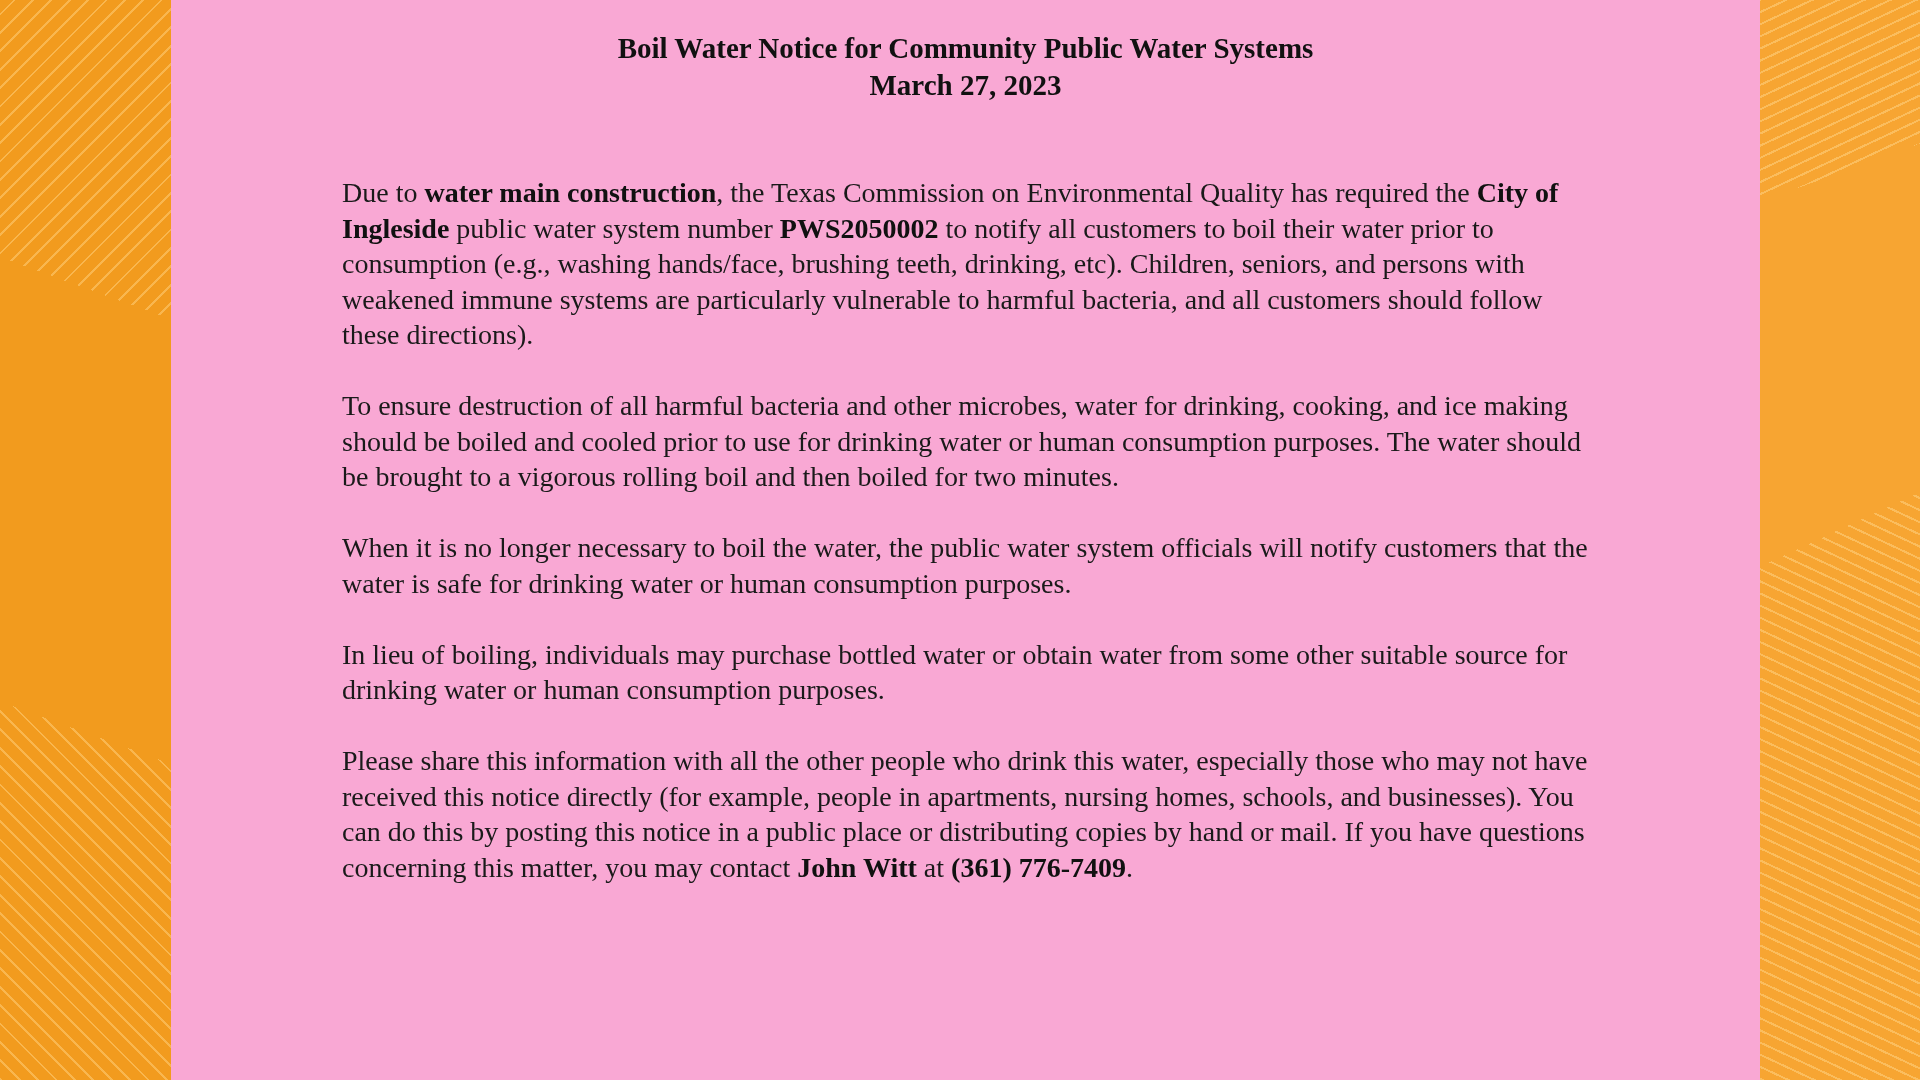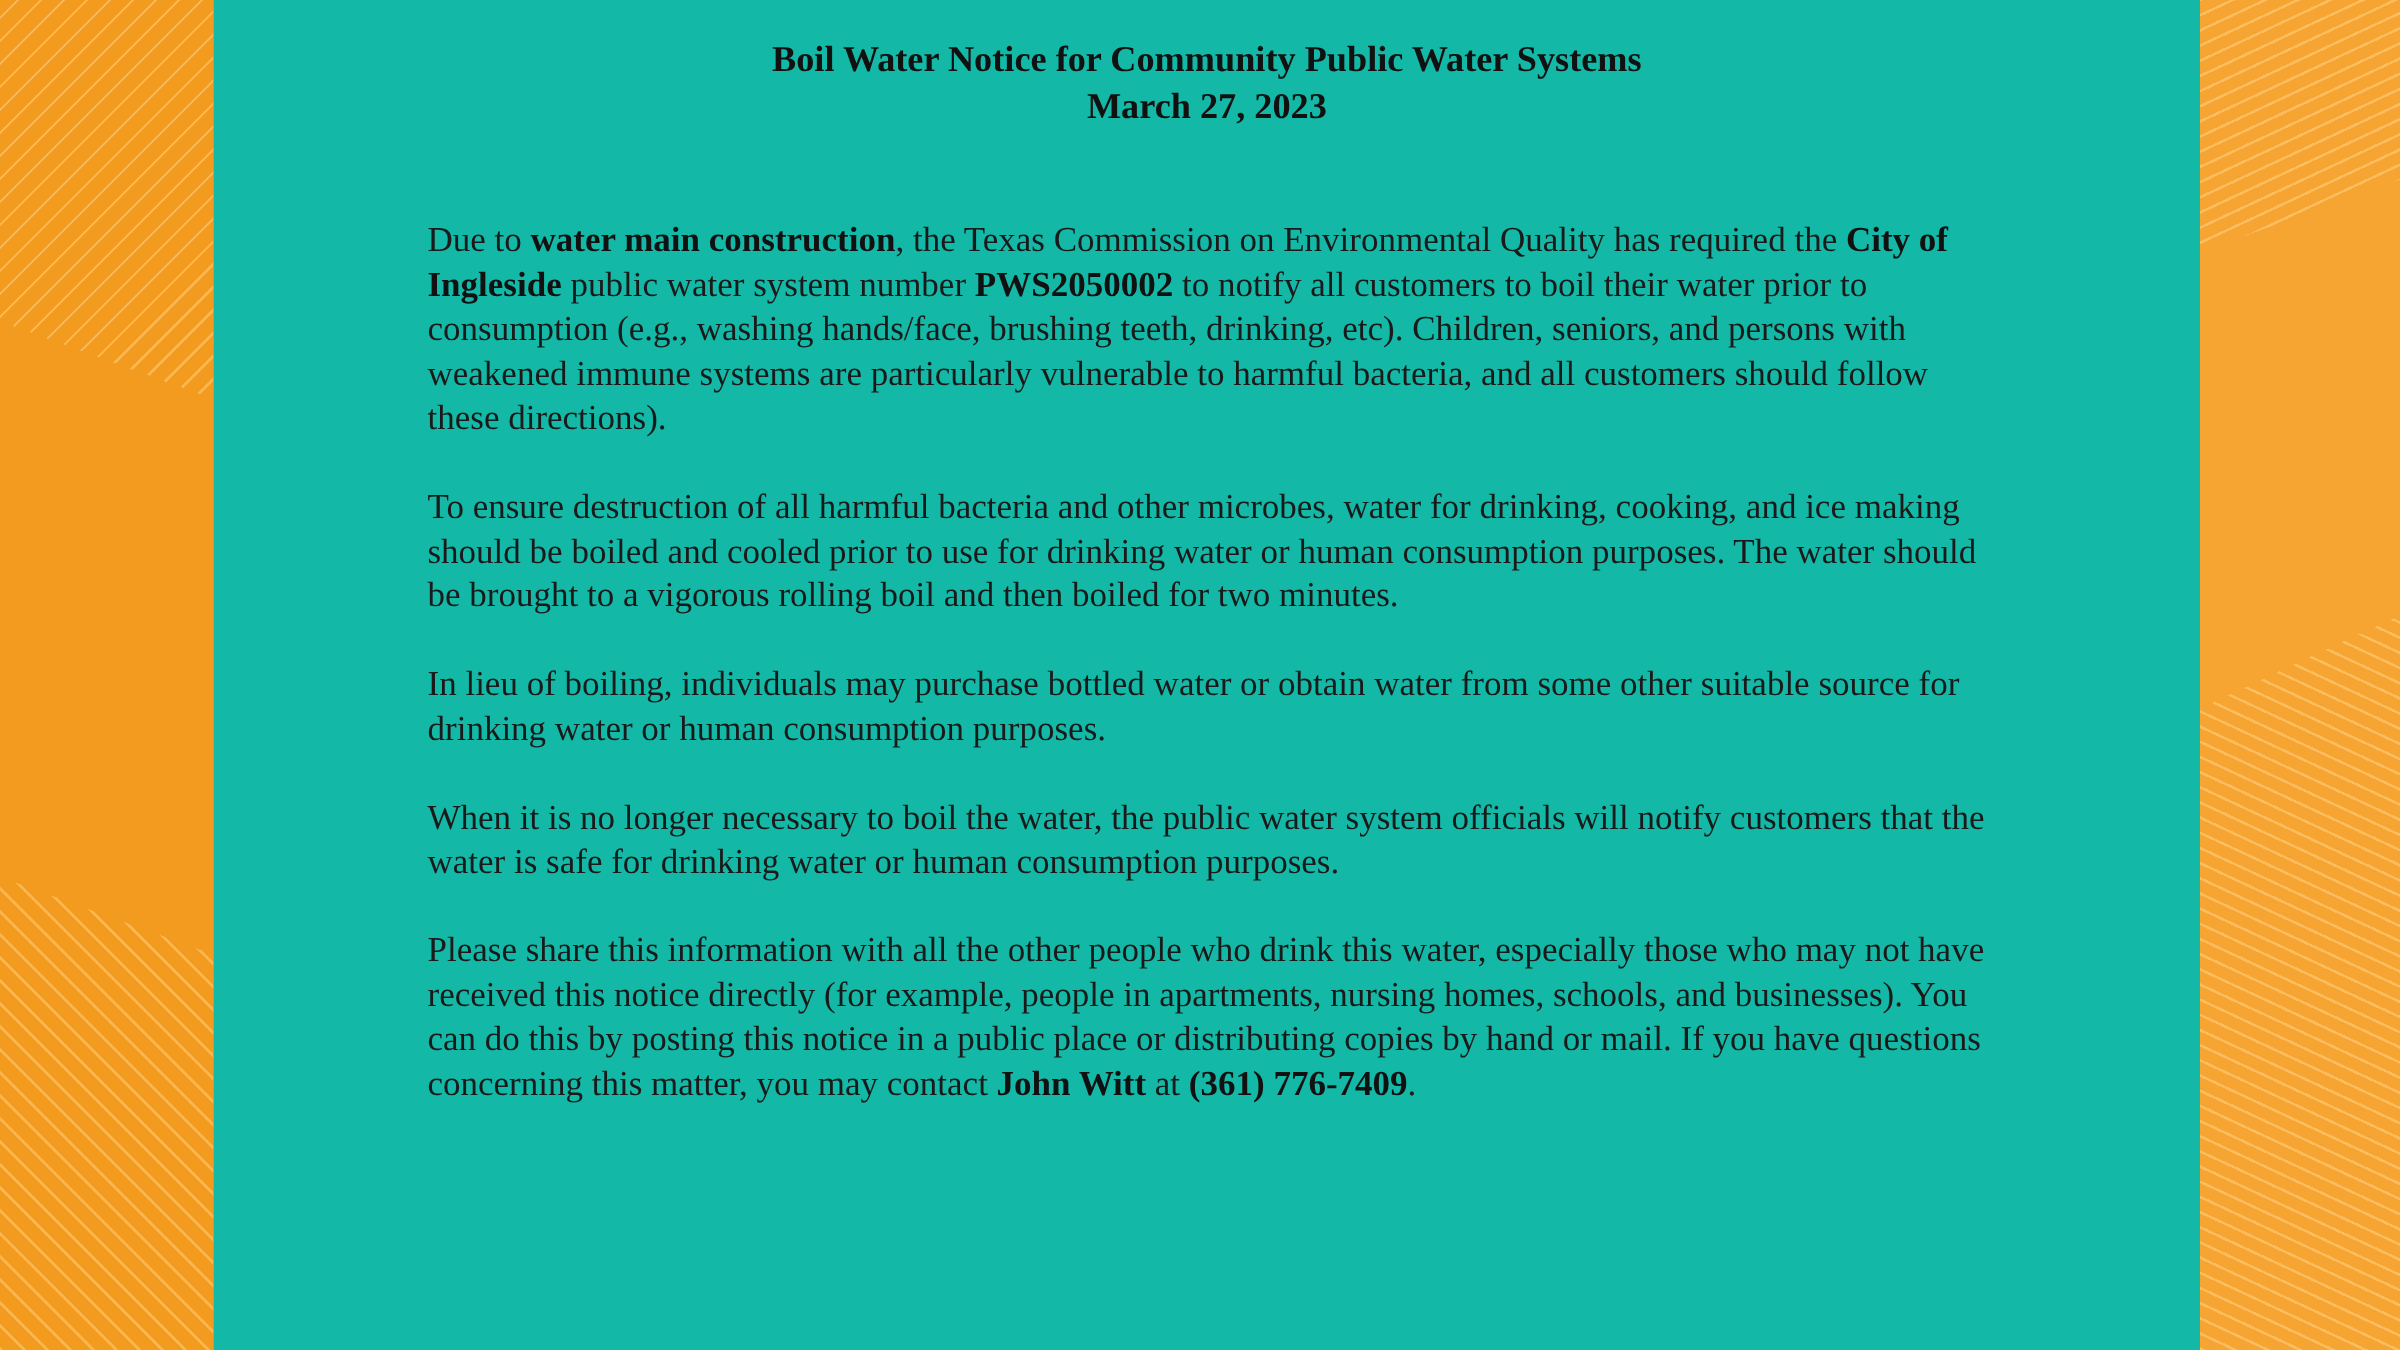--- a/index.html
+++ b/index.html
@@ -43,21 +43,21 @@
     .right .bottom { top: 290px; height: 790px;
       background-image: repeating-linear-gradient(
         25deg,
         rgba(255,210,130,0.55) 0px, rgba(255,210,130,0.55) 2px,
         transparent 2px, transparent 11px);
       -webkit-mask-image: linear-gradient(155deg, transparent 32%, #000 32%);
       mask-image: linear-gradient(155deg, transparent 32%, #000 32%); }
 
     .page {
       position: absolute; left: 171px; top: 0; width: 1589px; height: 1080px;
-      background: #14b8a6;
+      background: #f9a8d4;
     }
     .header {
       position: absolute; top: 30px; left: 0; width: 100%;
       text-align: center; font-weight: bold; font-size: 29px; line-height: 37px;
       color: #111;
     }
     .body {
       position: absolute; left: 171px; top: 175px; width: 1260px;
       font-size: 28px; line-height: 35.5px; color: #1a1a1a;
     }
@@ -80,18 +80,18 @@
 <div class="page">
   <div class="header">
     <div>Boil Water Notice for Community Public Water Systems</div>
     <div>March 27, 2023</div>
   </div>
 
   <div class="body">
     <p><span>Due to </span><b>water main construction</b><span>, the Texas Commission on Environmental Quality has required the </span><b>City of Ingleside</b><span> public water system number </span><b>PWS2050002</b><span> to notify all customers to boil their water prior to consumption (e.g., washing hands/face, brushing teeth, drinking, etc). Children, seniors, and persons with weakened immune systems are particularly vulnerable to harmful bacteria, and all customers should follow these directions).</span></p>
 
     <p>To ensure destruction of all harmful bacteria and other microbes, water for drinking, cooking, and ice making should be boiled and cooled prior to use for drinking water or human consumption purposes. The water should be brought to a vigorous rolling boil and then boiled for two minutes.</p>
+    <p>When it is no longer necessary to boil the water, the public water system officials will notify customers that the water is safe for drinking water or human consumption purposes.</p>
     <p>In lieu of boiling, individuals may purchase bottled water or obtain water from some other suitable source for drinking water or human consumption purposes.</p>
-    <p>When it is no longer necessary to boil the water, the public water system officials will notify customers that the water is safe for drinking water or human consumption purposes.</p>
 
     <p><span>Please share this information with all the other people who drink this water, especially those who may not have received this notice directly (for example, people in apartments, nursing homes, schools, and businesses). You can do this by posting this notice in a public place or distributing copies by hand or mail. If you have questions concerning this matter, you may contact </span><b>John Witt</b><span> at </span><b>(361) 776-7409</b><span>.</span></p>
   </div>
 </div>
 
 </body></html>

